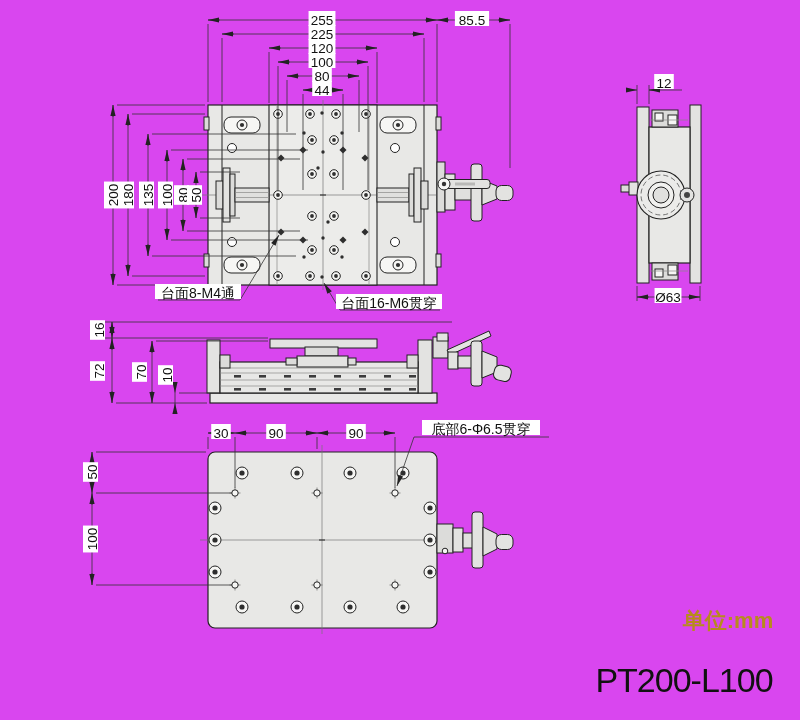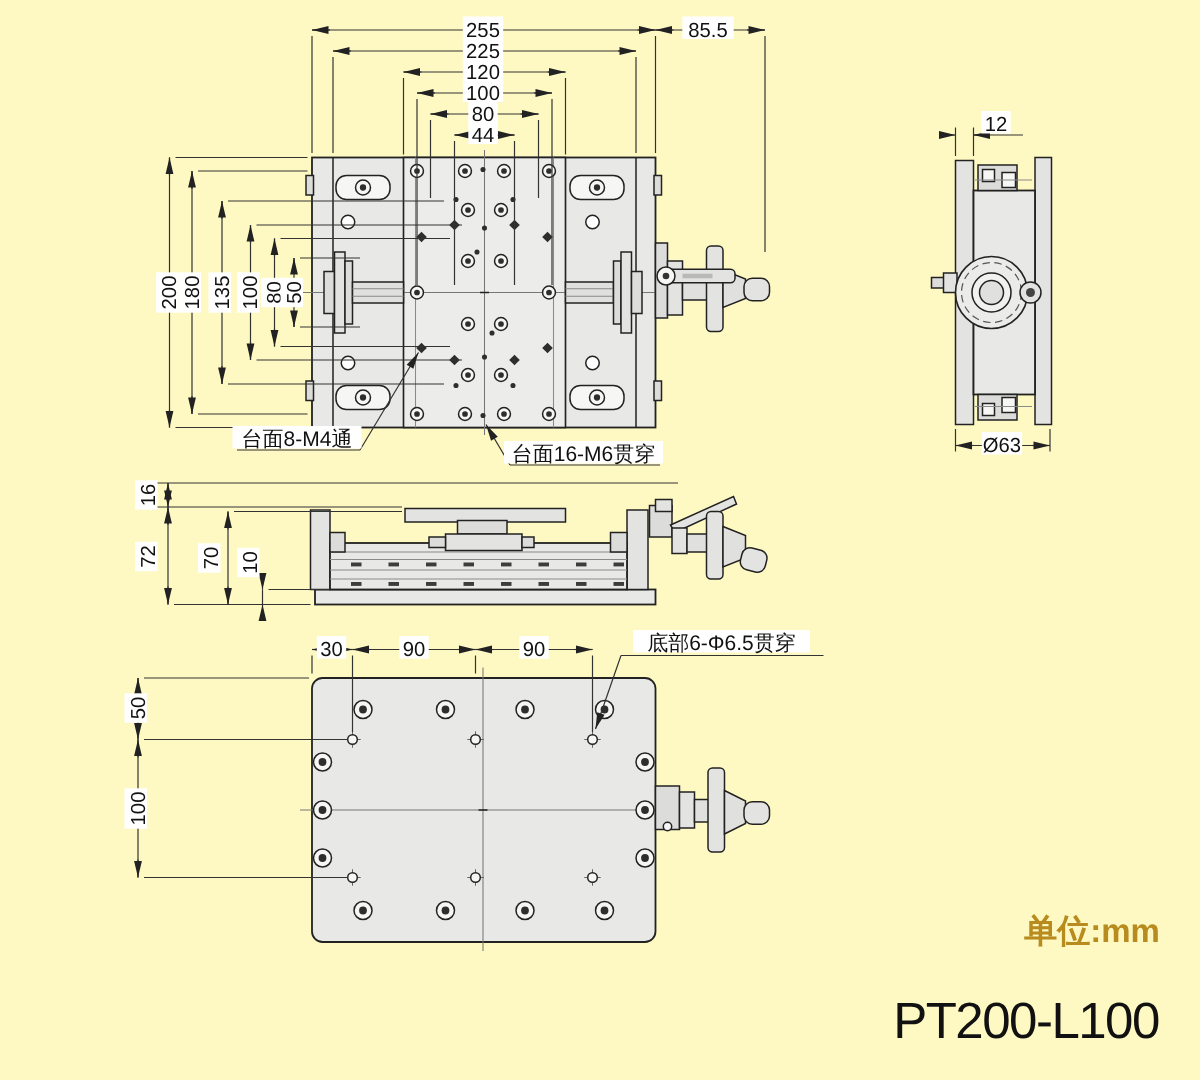--- a/index.html
+++ b/index.html
@@ -1,16 +1,16 @@
 <!DOCTYPE html>
 <html><head>
 <meta charset="utf-8">
 <style>
   html,body{margin:0;padding:0;background:#ffffff;}
-  #stage{position:relative;width:800px;height:720px;background:#fef9c3;overflow:hidden;
+  #stage{position:relative;width:800px;height:720px;background:#d946ef;overflow:hidden;
          font-family:"Liberation Sans","DejaVu Sans",sans-serif;}
   svg{display:block}
   .pl{fill:#e8e8e6;stroke:#222;stroke-width:1.2}          
   .pl2{fill:#ececea;stroke:#222;stroke-width:1.1}         
   .pp{fill:#dcdcda;stroke:#222;stroke-width:1}            
   .pp2{fill:#e3e3e1;stroke:#222;stroke-width:1}
   .pp3{fill:#f6f6f4;stroke:#222;stroke-width:1}
   .sh{fill:#e0e0de;stroke:#222;stroke-width:1}            
   .dl{stroke:#333;stroke-width:.8;fill:none}              
   .dt{fill:#111;text-anchor:middle}                       

